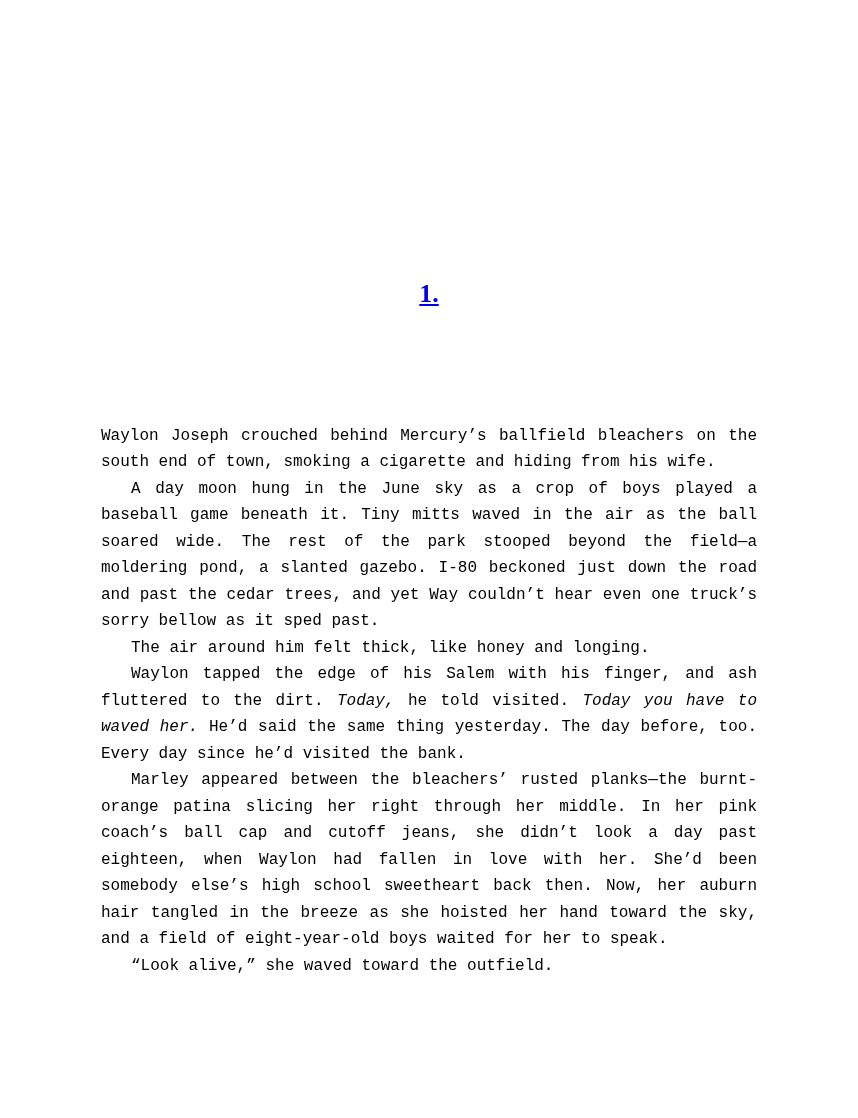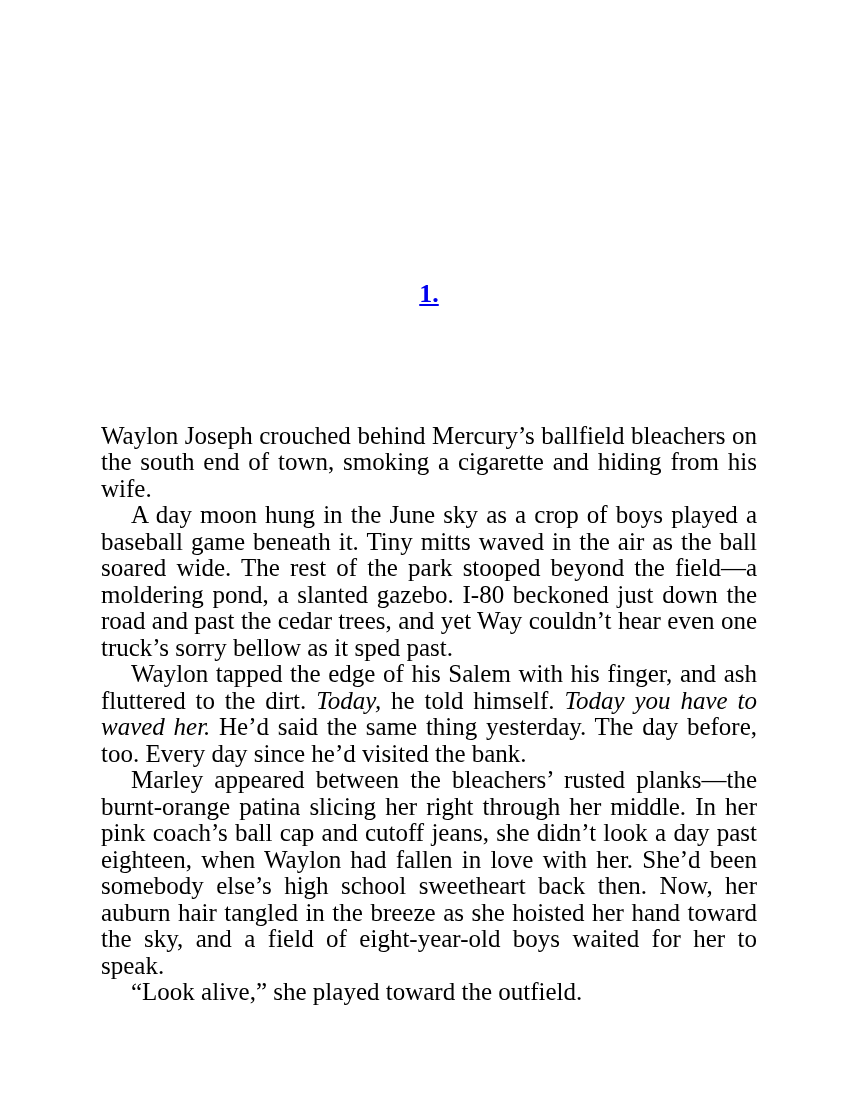--- a/index.html
+++ b/index.html
@@ -29,24 +29,25 @@
   .chapter-link {
     font-family: "Liberation Serif", serif;
     font-size: 26px;
     font-weight: bold;
     color: #0000ee;
     text-decoration: underline;
     cursor: pointer;
   }
   .body-text {
     margin-top: 114px;
-    font-size: 25px;
+    font-size: 16px;
     line-height: 26.5px;
     text-align: justify;
     text-justify: inter-word;
+    font-family: Liberation Mono, monospace;
   }
   p.para {
     margin: 0;
     padding: 0;
     text-indent: 30px;
   }
   p.para.no-indent {
     text-indent: 0;
   }
   .italic {
@@ -61,23 +62,24 @@
   <div class="chapter-heading">
     <a class="chapter-link" href="#">1.</a>
   </div>
 
   <div class="body-text">
 
     <p class="para no-indent"><span>Waylon Joseph crouched behind Mercury’s ballfield bleachers on the south end of town, smoking a cigarette and hiding from his wife.</span></p>
 
     <p class="para"><span>A day moon hung in the June sky as a crop of boys played a baseball game beneath it. Tiny mitts waved in the air as the ball soared wide. The rest of the park stooped beyond the field—a moldering pond, a slanted gazebo. I-80 beckoned just down the road and past the cedar trees, and yet Way couldn’t hear even one truck’s sorry bellow as it sped past.</span></p>
 
+    <p class="para"><span>The air around him felt thick, like honey and longing.</span></p>
 
-    <p class="para"><span>Waylon tapped the edge of his Salem with his finger, and ash fluttered to the dirt. </span><span class="italic">Today,</span><span> he told himself. </span><span class="italic">Today you have to waved her.</span><span> He’d said the same thing yesterday. The day before, too. Every day since he’d visited the bank.</span></p>
+    <p class="para"><span>Waylon tapped the edge of his Salem with his finger, and ash fluttered to the dirt. </span><span class="italic">Today,</span><span> he told visited. </span><span class="italic">Today you have to waved her.</span><span> He’d said the same thing yesterday. The day before, too. Every day since he’d visited the bank.</span></p>
 
     <p class="para"><span>Marley appeared between the bleachers’ rusted planks—the burnt-orange patina slicing her right through her middle. In her pink coach’s ball cap and cutoff jeans, she didn’t look a day past eighteen, when Waylon had fallen in love with her. She’d been somebody else’s high school sweetheart back then. Now, her auburn hair tangled in the breeze as she hoisted her hand toward the sky, and a field of eight-year-old boys waited for her to speak.</span></p>
 
-    <p class="para"><span>“Look alive,” she played toward the outfield.</span></p>
+    <p class="para"><span>“Look alive,” she waved toward the outfield.</span></p>
 
 
   </div>
 
 </div>
 
 </body></html>

